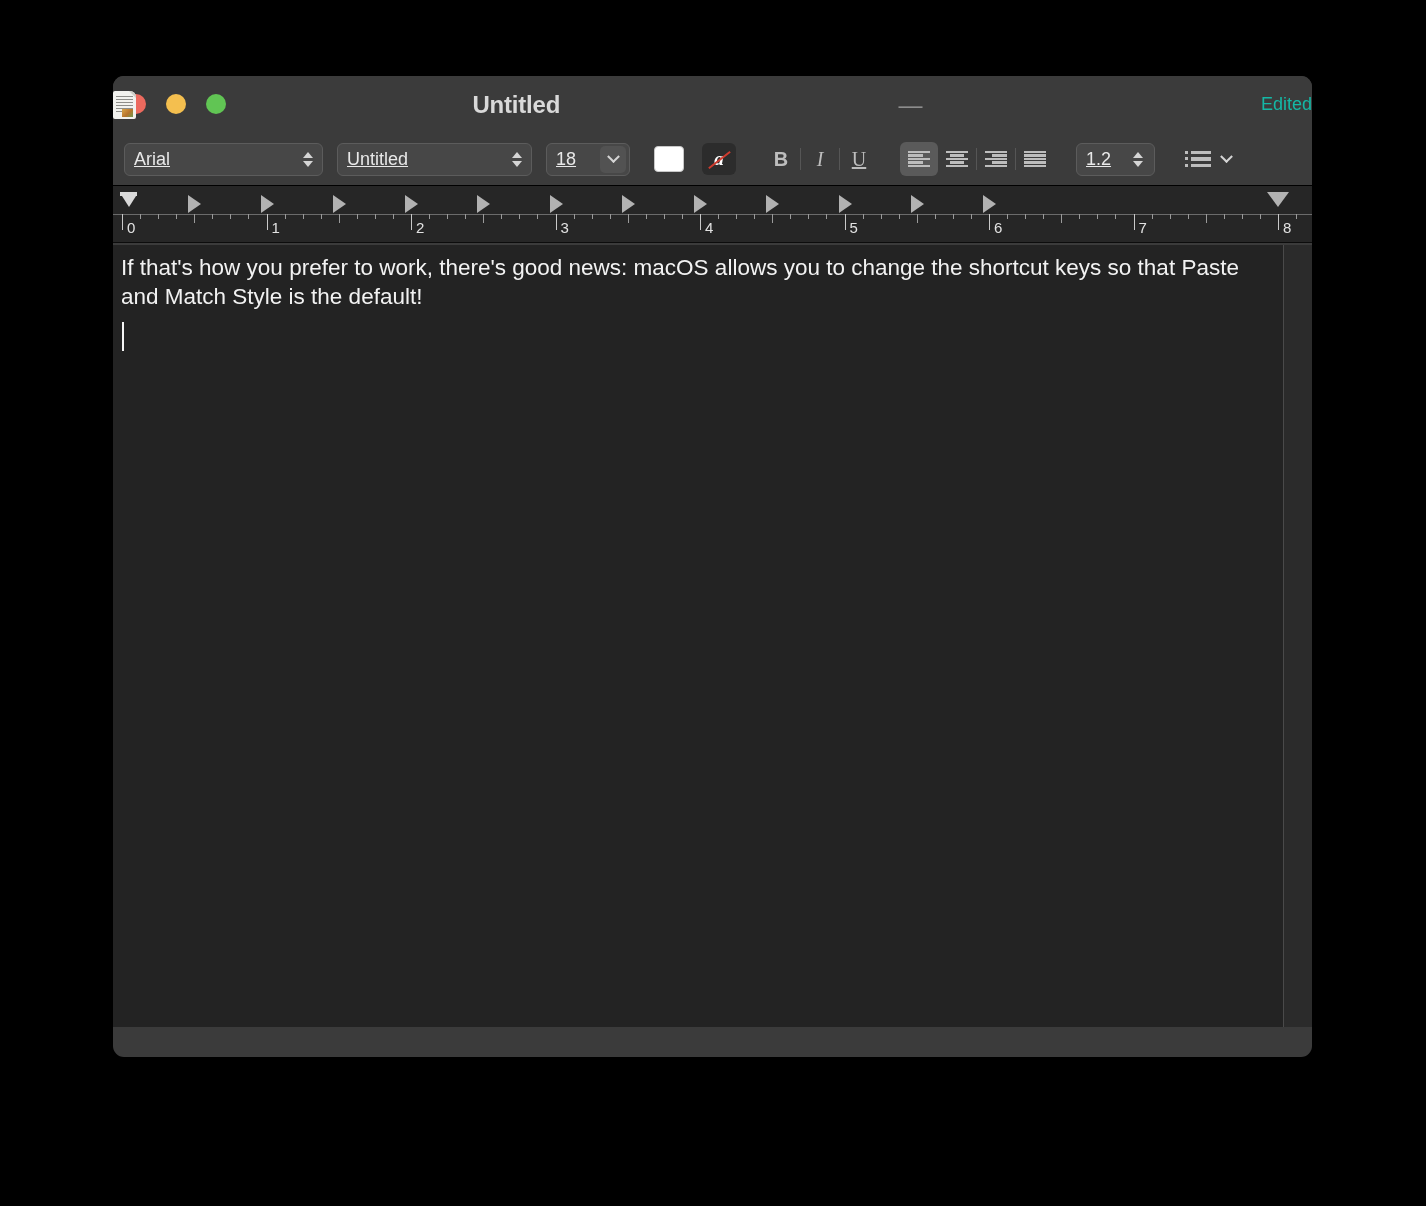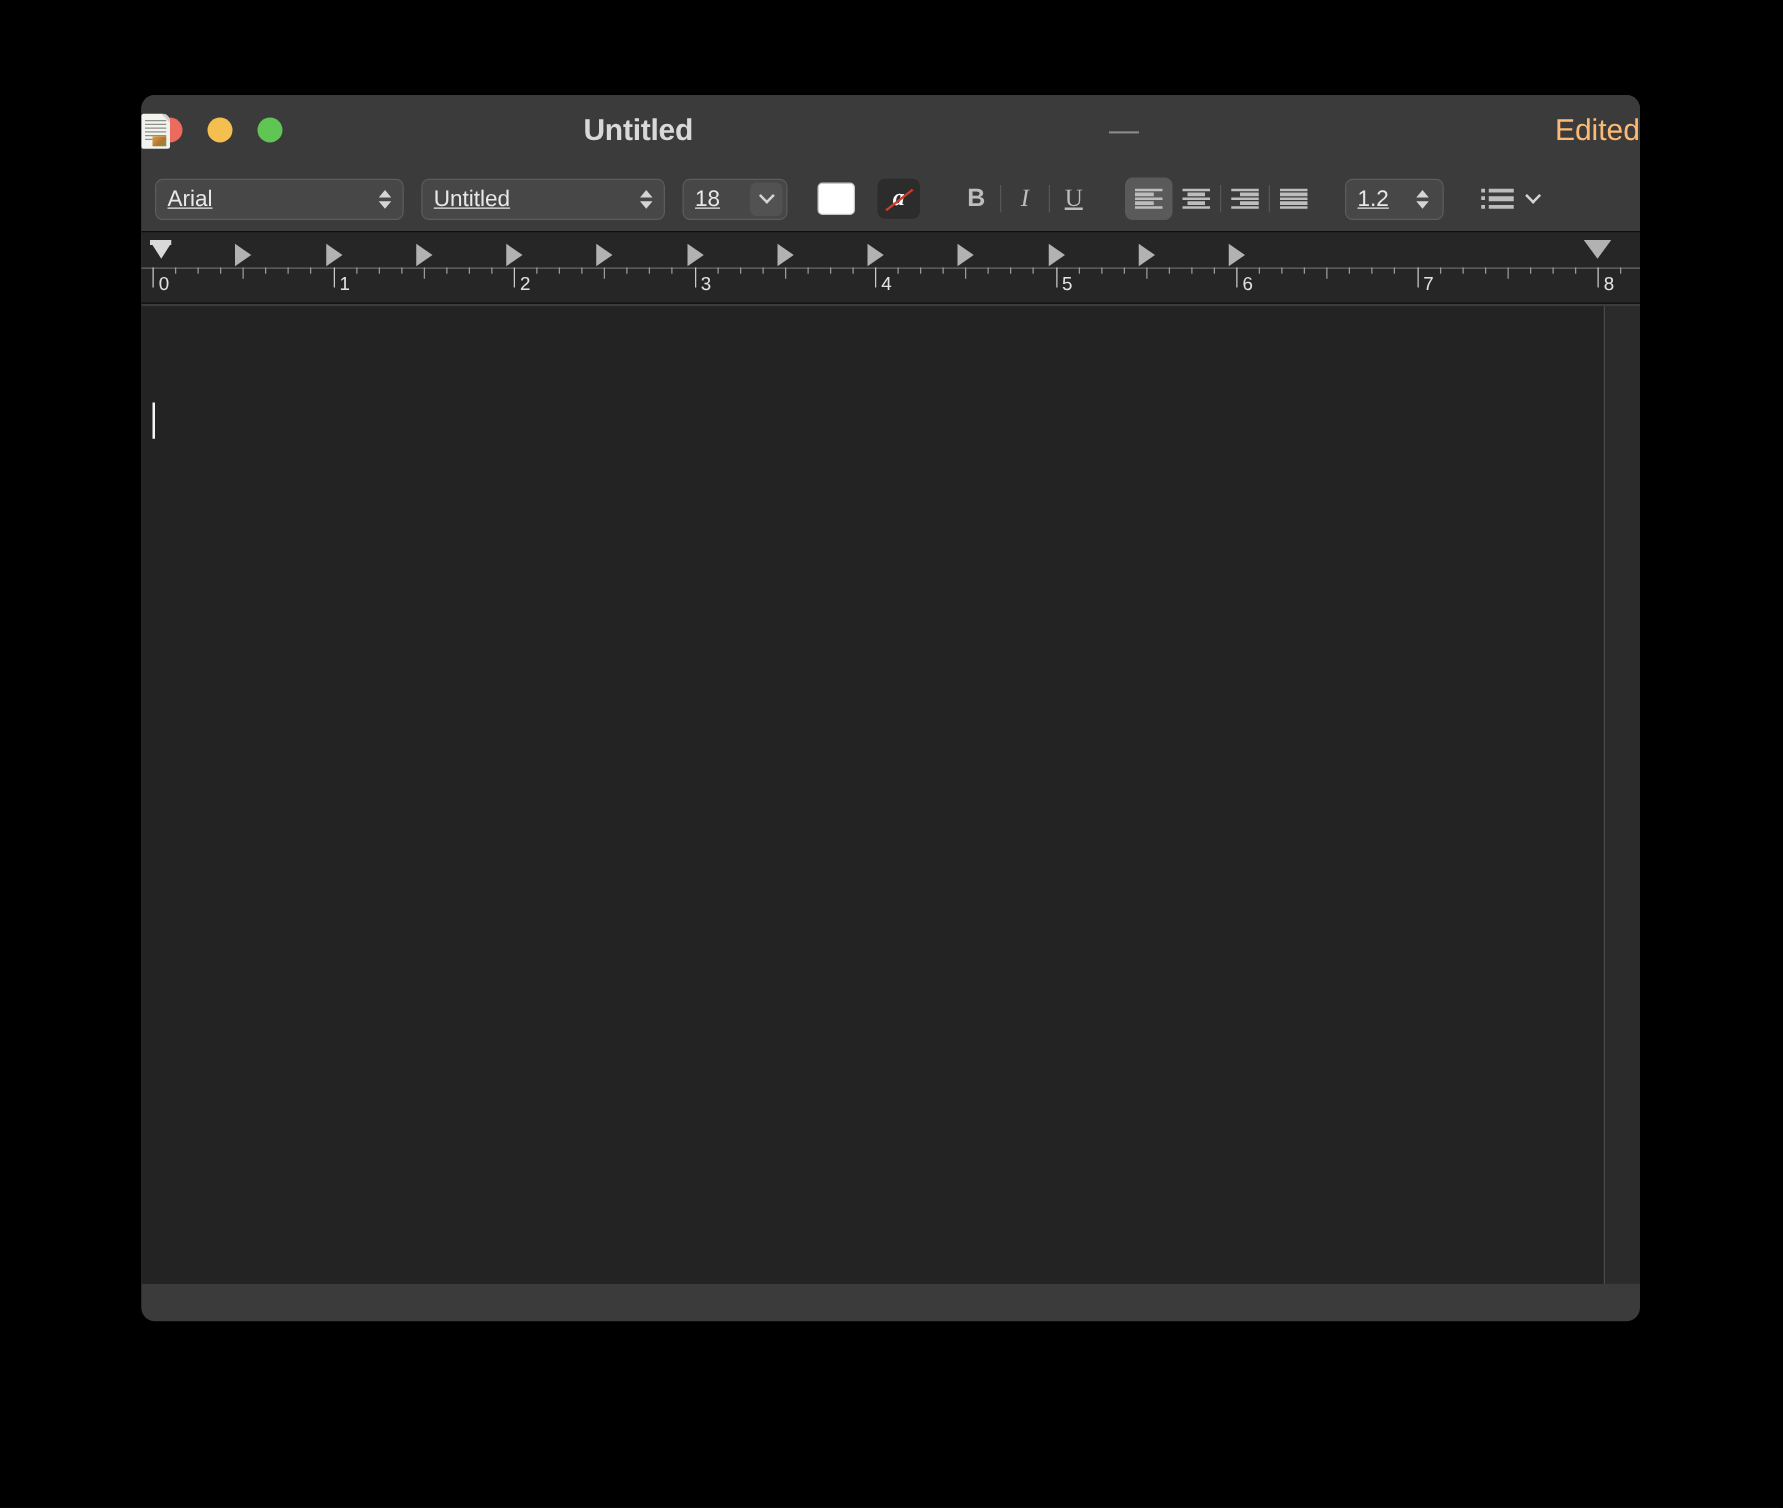--- a/index.html
+++ b/index.html
@@ -64,21 +64,21 @@
   #doc-icon .thumb {
     position: absolute; left: 9px; bottom: 2px;
     width: 11px; height: 8px;
     background: linear-gradient(135deg,#d8a64a 0%, #b8742c 55%, #6f9a4e 100%);
   }
   #title-text {
     font-size: 24px; font-weight: bold; color: #d9d9d9;
     letter-spacing: -0.2px;
   }
   #title-dash { font-size: 24px; color: #8d8d8d; margin: 0 2px; }
-  #title-status { font-size: 24px; color: #fdba74; }
+  #title-status { font-size: 18px; color: #14b8a6; }
 
   
   #toolbar {
     height: 53px;
     background: #3b3b3b;
     display: flex; align-items: center;
     padding-left: 11px;
     border-bottom: 1px solid #000000;
   }
   .ctrl-box {
@@ -473,17 +473,18 @@
       <div class="tabstop" style="left: 508.75px;"></div>
       <div class="tabstop" style="left: 581px;"></div>
       <div class="tabstop" style="left: 653.25px;"></div>
       <div class="tabstop" style="left: 725.5px;"></div>
       <div class="tabstop" style="left: 797.75px;"></div>
       <div class="tabstop" style="left: 870px;"></div>
     </div>
 
   <div id="doc-outer">
     <div id="doc-page">
+      <div id="doc-text">If that's how you prefer to work, there's good news: macOS allows you to change the shortcut keys so that Paste and Match Style is the default!</div>
       <div id="caret"></div>
     </div>
   </div>
 
 </div>
 
 </body></html>

